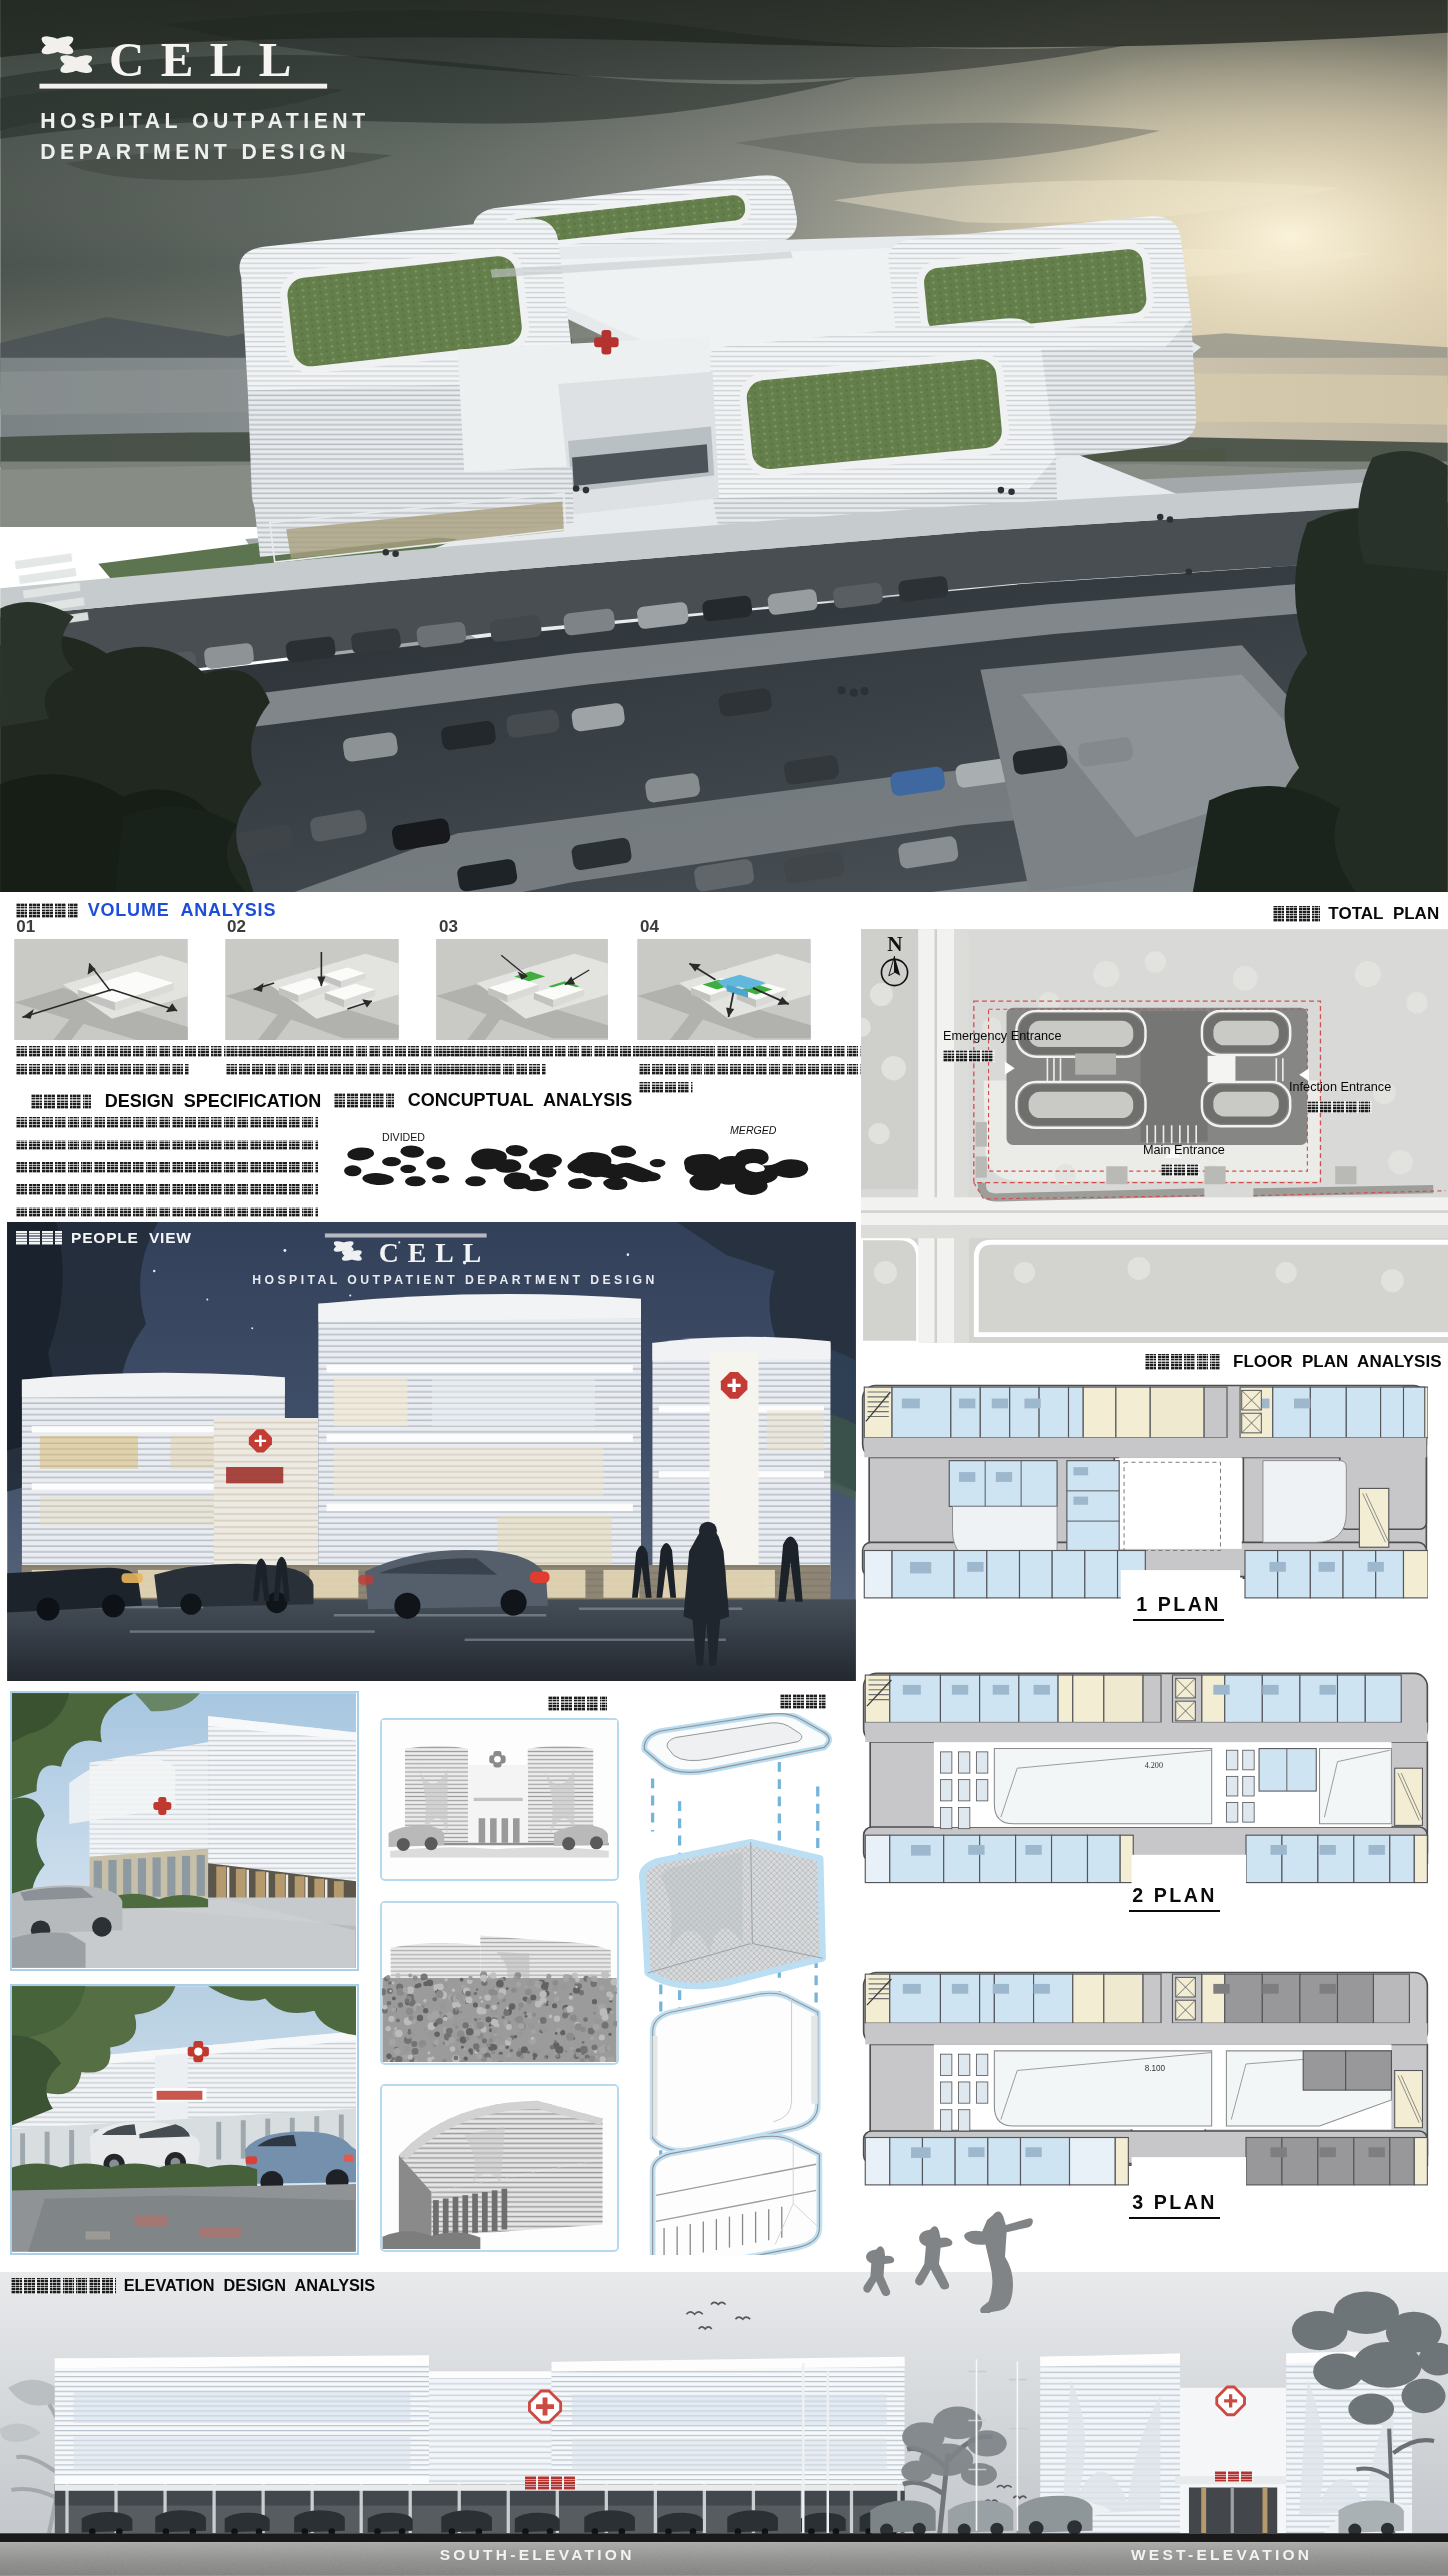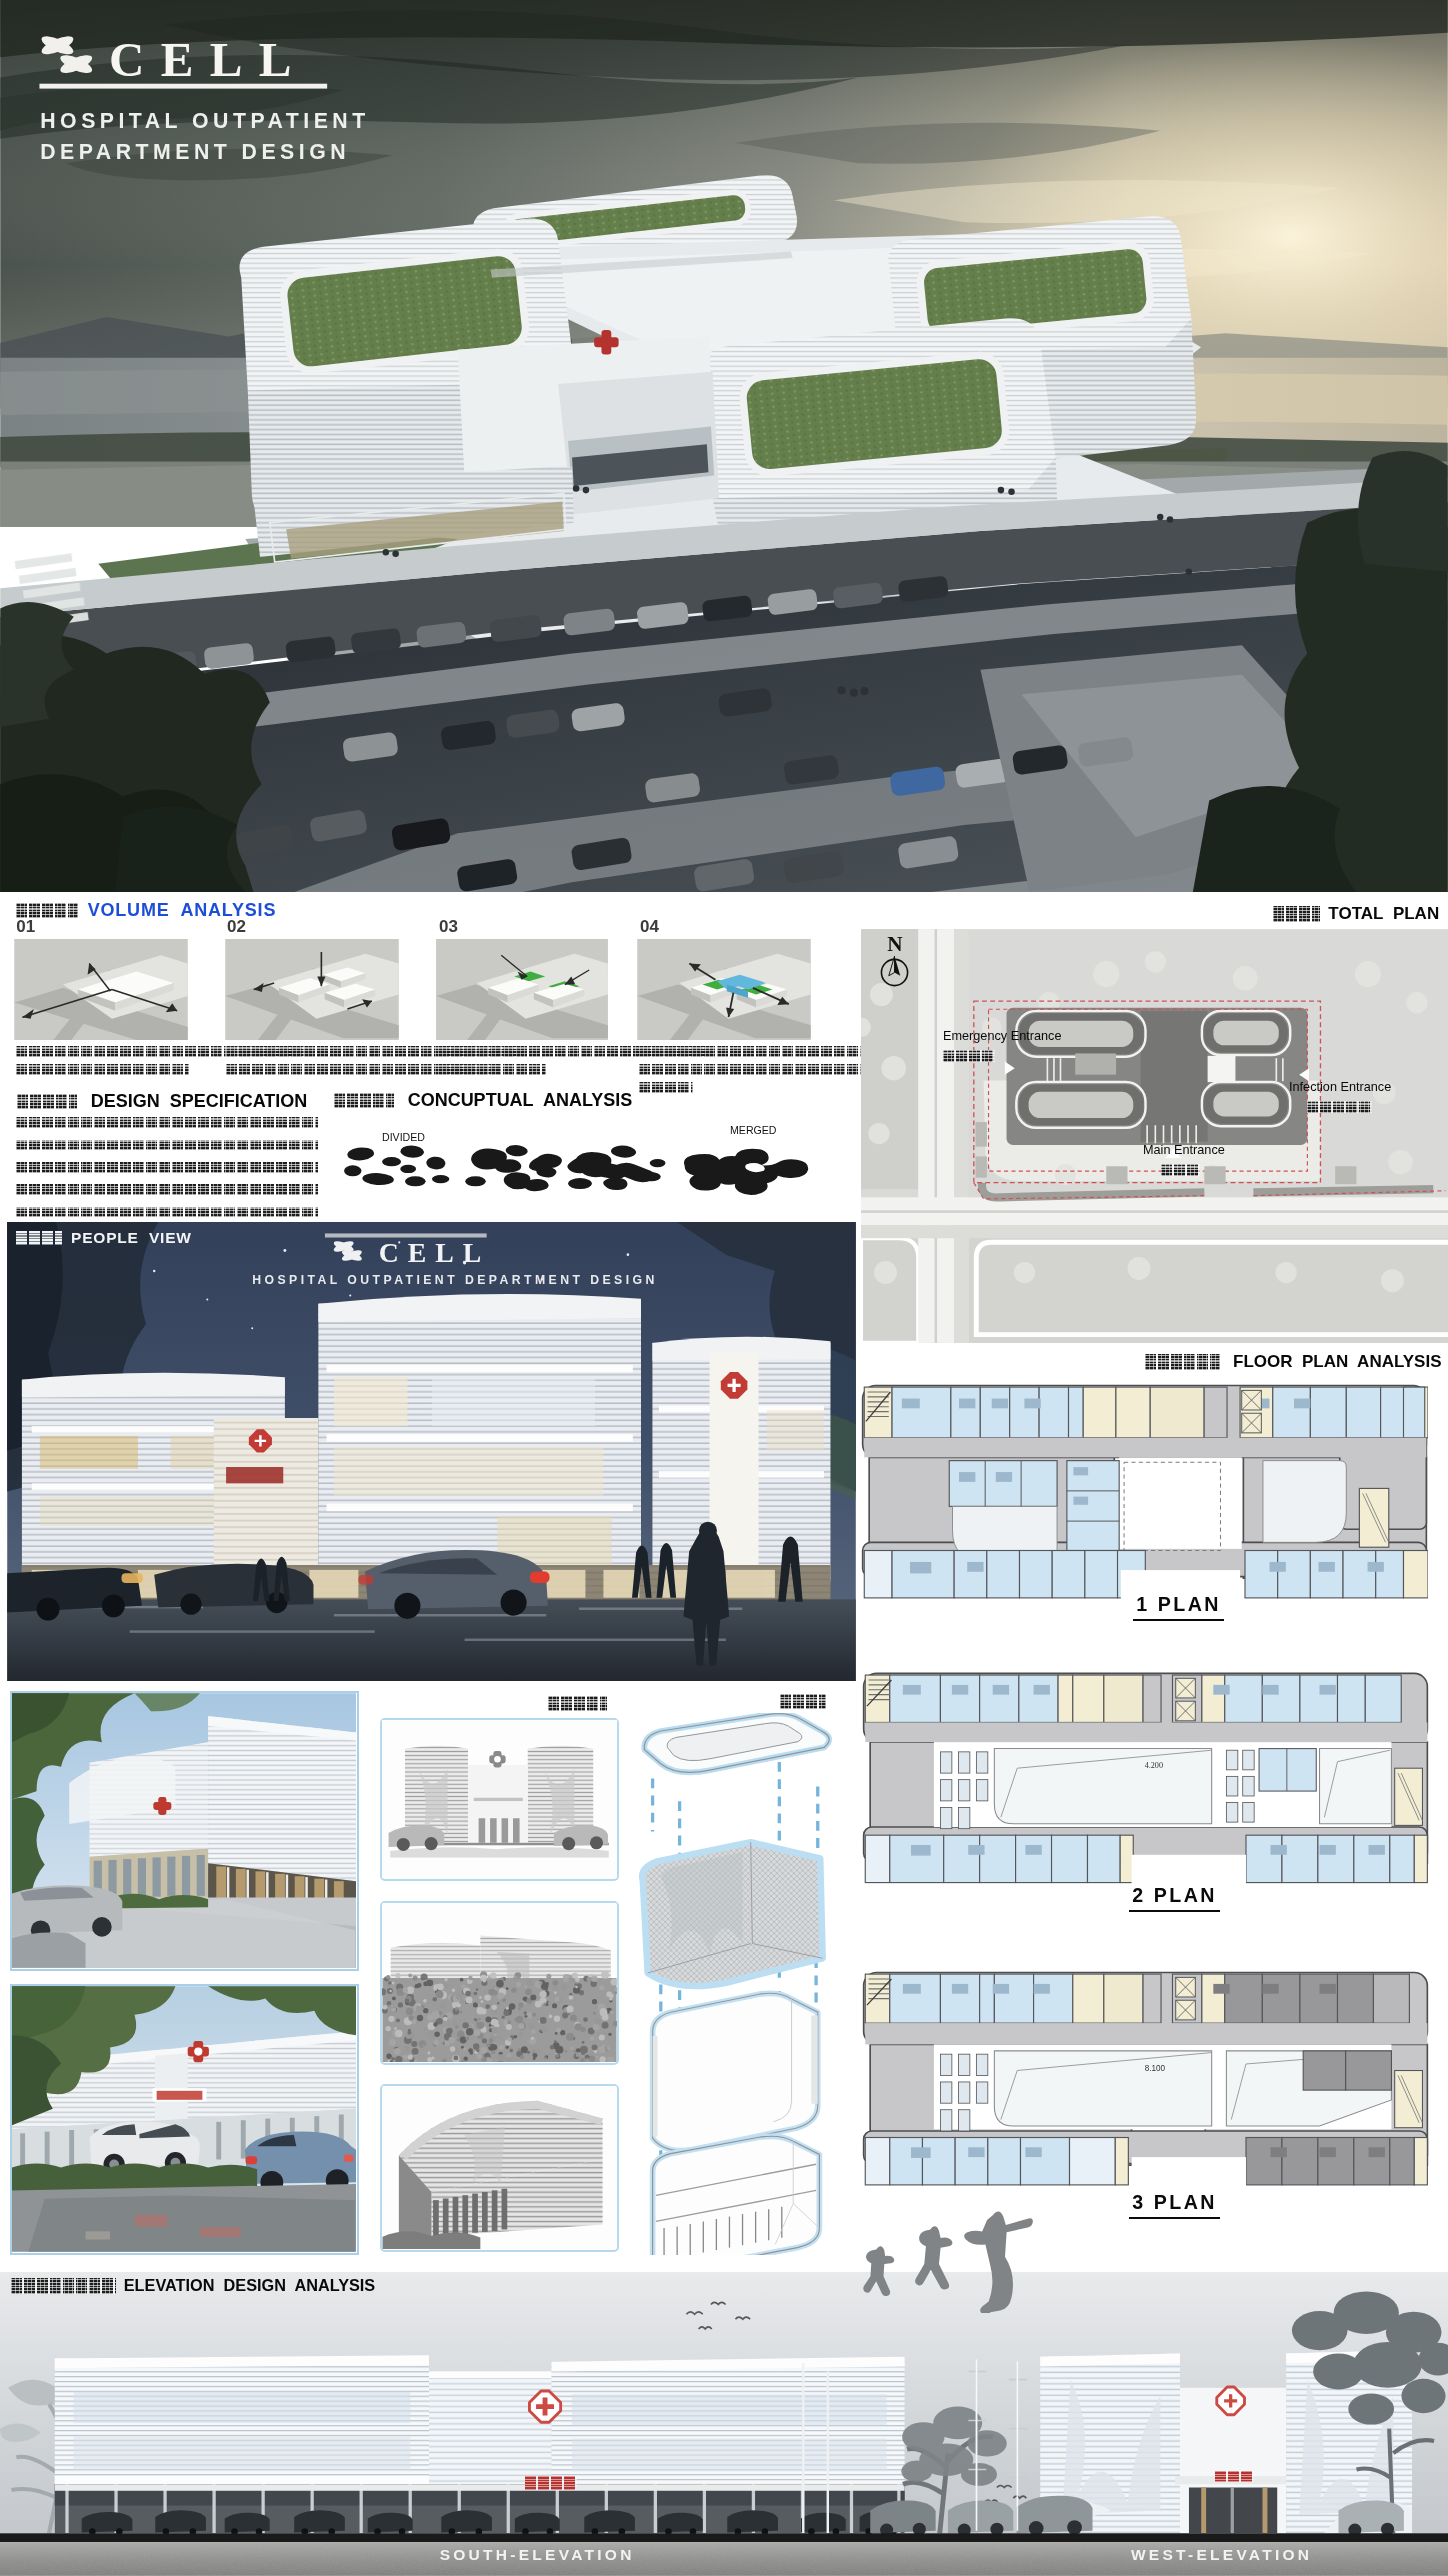--- a/index.html
+++ b/index.html
@@ -376,42 +376,42 @@
 <div class="abs" style="left:15.5px;top:151px;"><span class="cj" style="width:288px;height:10.6px;background-size:100% 100%;"></span></div>
 <div class="abs" style="left:15.5px;top:169px;"><span class="cj" style="width:173px;height:10.6px;"></span></div>
 <div class="abs" style="left:226px;top:151px;"><span class="cj" style="width:291px;height:10.6px;"></span></div>
 <div class="abs" style="left:226px;top:169px;"><span class="cj" style="width:270px;height:10.6px;"></span></div>
 <div class="abs" style="left:438px;top:151px;"><span class="cj" style="width:271px;height:10.6px;"></span></div>
 <div class="abs" style="left:438px;top:169px;"><span class="cj" style="width:108px;height:10.6px;"></span></div>
 <div class="abs" style="left:639px;top:151px;"><span class="cj" style="width:284px;height:10.6px;"></span></div>
 <div class="abs" style="left:639px;top:169px;"><span class="cj" style="width:291px;height:10.6px;"></span></div>
 <div class="abs" style="left:639px;top:187px;"><span class="cj" style="width:54px;height:10.6px;"></span></div>
 
-<div class="abs" style="left:17px;top:199px;height:19.6px;">
+<div class="abs" style="left:31px;top:199px;height:19.6px;">
 <span class="cj" style="width:60px;height:15.5px;"></span>
 <span style="font-size:18px;font-weight:bold;color:#090909;vertical-align:middle;">&nbsp;&nbsp;DESIGN&nbsp; SPECIFICATION</span>
 </div>
 
 <div class="abs" style="left:15.5px;top:222px;width:311px;">
 <div style="margin-bottom:7.4px;"><span class="cj" style="width:302px;height:10.6px;"></span></div>
 <div style="margin-bottom:7.4px;"><span class="cj" style="width:302px;height:10.6px;"></span></div>
 <div style="margin-bottom:7.4px;"><span class="cj" style="width:302px;height:10.6px;"></span></div>
 <div style="margin-bottom:7.4px;"><span class="cj" style="width:302px;height:10.6px;"></span></div>
 <div style="margin-bottom:7.4px;"><span class="cj" style="width:302px;height:10.6px;"></span></div>
 <div><span class="cj" style="width:111px;height:10.6px;"></span></div>
 </div>
 
 <div class="abs" style="left:334px;top:198px;height:19.6px;">
 <span class="cj" style="width:60px;height:15.5px;"></span>
 <span style="font-size:18px;font-weight:bold;color:#090909;vertical-align:middle;">&nbsp;&nbsp;CONCUPTUAL&nbsp; ANALYSIS</span>
 </div>
 
 <div class="abs" style="left:382px;top:239px;font-size:10.6px;color:#111;">DIVIDED</div>
 
-<div class="abs" style="left:730px;top:232px;font-size:10.6px;color:#111;">MERGED</div>
+<div class="abs" style="left:730px;top:232px;font-size:10.6px;color:#111;font-style:italic;">MERGED</div>
 
 <div class="abs" style="left:339px;top:241px;width:482px;height:151px;">
 <svg width="482" height="151" viewBox="0 0 590 185">
 <g fill="#191919" transform="translate(4,6) scale(0.97,0.56)">
 
 <ellipse cx="23" cy="35" rx="17" ry="14" transform="rotate(-15 23 35)"></ellipse>
 <ellipse cx="62" cy="52" rx="12" ry="10"></ellipse>
 <ellipse cx="13" cy="72" rx="11" ry="12"></ellipse>
 <ellipse cx="45" cy="90" rx="20" ry="13" transform="rotate(8 45 90)"></ellipse>
 <ellipse cx="88" cy="30" rx="15" ry="13" transform="rotate(20 88 30)"></ellipse>

